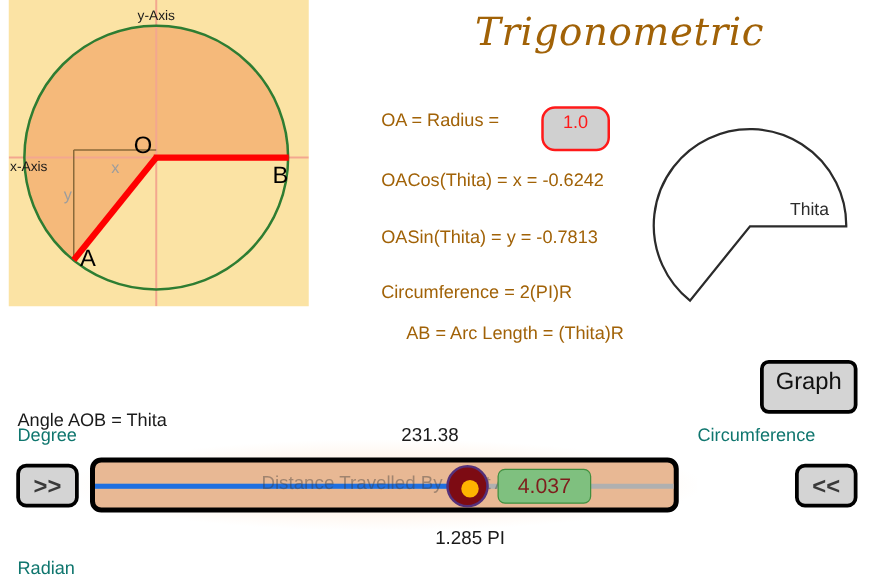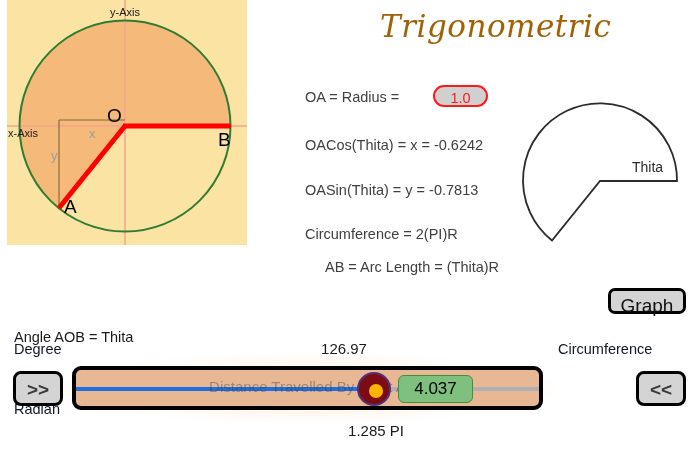--- a/index.html
+++ b/index.html
@@ -28,32 +28,32 @@
     font-style:italic;
     font-size:31px;
     color:#a16207;
     letter-spacing:0.5px;
   }
 
   
   .formula{
     left:305px;
     font-size:14.5px;
-    color:#404040;
+    color:#a16207;
     white-space:nowrap;
   }
   #f-radius{top:89px;}
   #f-cos{top:137px;text-align:center;}
   #f-sin{top:182px;}
   #f-circ{top:226px;}
   #f-arc{top:259px;margin-left:20px;}
 
   #radius-value{
     position:absolute;left:433px;top:85px;
-    width:55px;height:22px;
+    width:55px;height:36px;
     border:2px solid #ff1a1a;
     border-radius:11px;
     background:#d0d0d0;
     color:#ff1a1a;
     font-size:14.5px;
     text-align:center;
     line-height:22px;
     box-sizing:border-box;
   }
 
@@ -64,35 +64,35 @@
     font-size:14px;color:#2b2b2b;margin-left:28px;
   }
 
   
   #angle-aob{
     left:14px;top:300px;
     font-size:14.5px;color:#1a1a1a;margin-top:29px;
   }
   #graph-button{
     left:608px;top:288px;
-    width:78px;height:26px;
+    width:78px;height:43px;
     background:#d4d4d4;
     border:3px solid #000;
     border-radius:7px;
     font-size:19px;color:#111;
     text-align:center;line-height:29px;
     box-sizing:border-box;
   }
 
   
   .red-label{
-    font-size:14.5px;color:#0f172a;
+    font-size:14.5px;color:#0f766e;
   }
   #label-degree{left:14px;top:341px;}
-  #label-radian{left:14px;top:401px;}
+  #label-radian{left:14px;top:447px;}
   #label-circumference{left:558px;top:341px;}
 
   #degree-value{
     left:284px;top:340px;width:120px;
     text-align:center;font-size:15px;color:#1a1a1a;
   }
   #radian-value{
     left:284px;top:422px;width:120px;
     text-align:right;font-size:15px;color:#1a1a1a;
   }
@@ -154,21 +154,21 @@
 
   #distance-box{
     left:398px;top:375px;width:75px;height:28px;
     background:#7fc07f;
     border:1px solid #3f8f3f;
     border-radius:6px;
     box-sizing:border-box;
     text-align:center;
     line-height:26px;
     font-size:17px;
-    color:#000000;
+    color:#7f1d1d;
   }
 </style>
 </head>
 <body>
 
 <div class="abs" id="circle-panel">
   <svg id="circle-svg" width="240" height="245" viewBox="0 0 240 245">
 
     <path d="M118 126 L223.5 126 A105.5 105.5 0 1 0 52.2 208.4 Z" fill="#f5b97a" stroke="none"></path>
 
@@ -212,21 +212,21 @@
 </div>
 <div class="abs" id="thita-label">Thita</div>
 
 <div class="abs" id="angle-aob">Angle AOB = Thita</div>
 <div class="abs" id="graph-button">Graph</div>
 
 <div class="abs red-label" id="label-degree">Degree</div>
 <div class="abs red-label" id="label-radian">Radian</div>
 <div class="abs red-label" id="label-circumference">Circumference</div>
 
-<div class="abs" id="degree-value">126.97</div>
+<div class="abs" id="degree-value">231.38</div>
 <div class="abs" id="radian-value">1.285 PI</div>
 
 <div class="abs" id="slider-glow"></div>
 
 <div class="abs" id="btn-forward">&gt;&gt;</div>
 <div class="abs" id="btn-back">&lt;&lt;</div>
 
 <div class="abs" id="slider-track">
   <div id="track-gray"></div>
   <div id="track-blue"></div>

